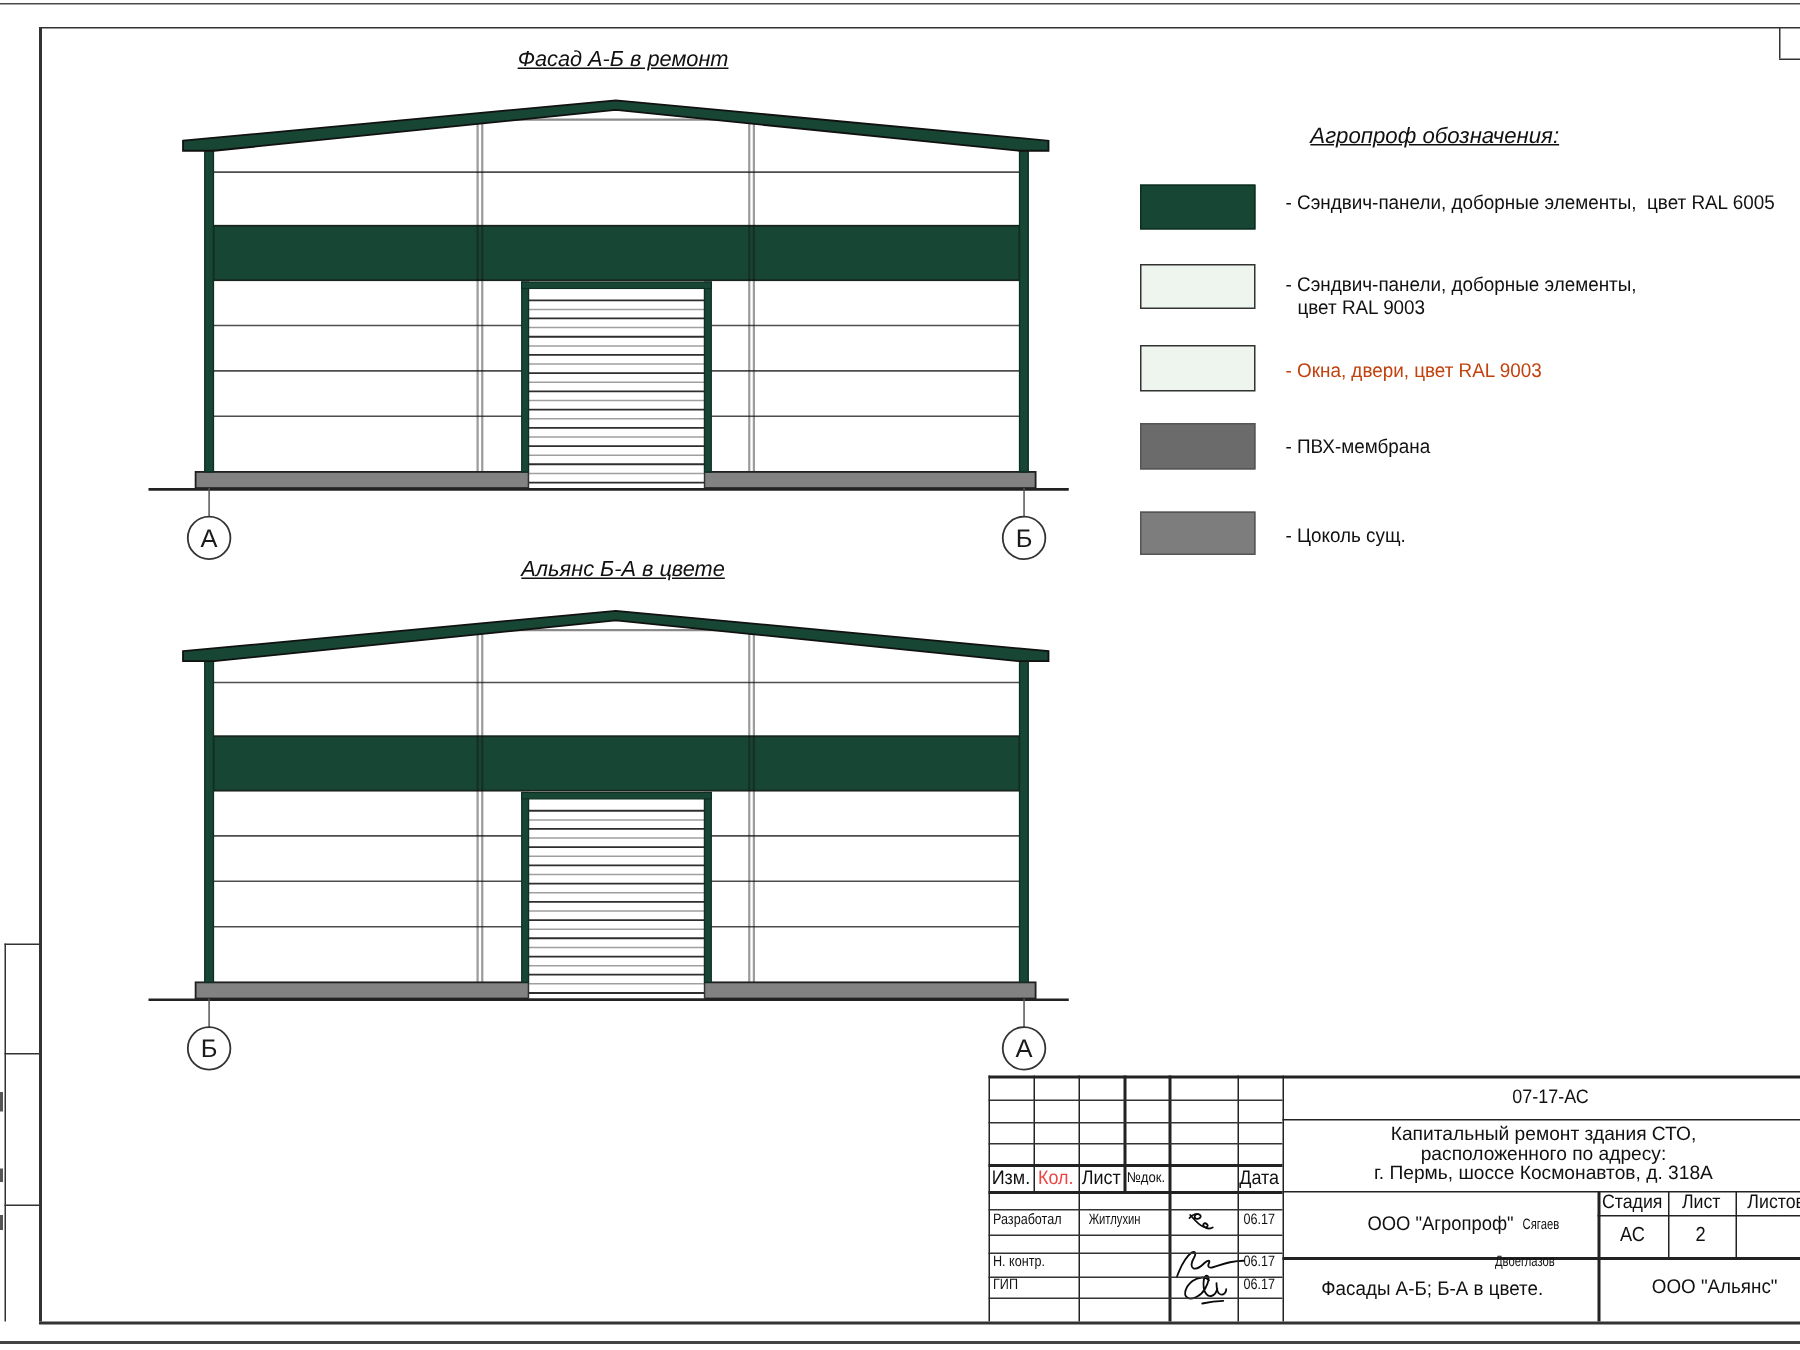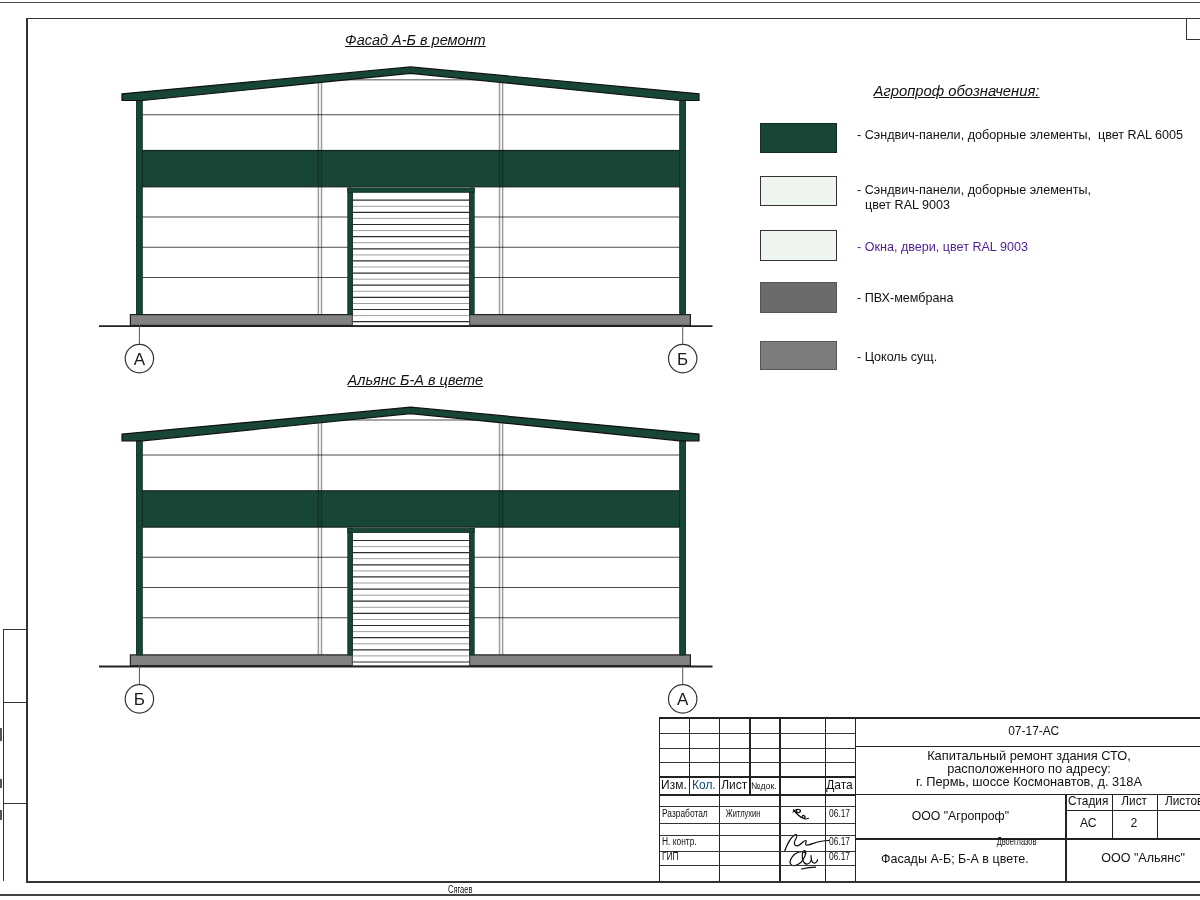--- a/index.html
+++ b/index.html
@@ -82,21 +82,21 @@
 <div style="position:absolute;top:373.2px;font-size:14.5px;line-height:14.5px;color:#111;white-space:nowrap;font-style:italic;left:115.39999999999998px;width:600px;text-align:center;"><u>Альянс Б-А в цвете</u></div>
 <div style="position:absolute;top:83.7px;font-size:14.8px;line-height:14.8px;color:#111;white-space:nowrap;font-style:italic;left:656.5px;width:600px;text-align:center;"><u>Агропроф обозначения:</u></div>
 <div style="position:absolute;left:759.9px;top:123.1px;width:77px;height:30.4px;background:#174635;border:1px solid #0e2e22"></div>
 <div style="position:absolute;left:759.9px;top:175.9px;width:77px;height:29.8px;background:#eef5ee;border:1px solid #333"></div>
 <div style="position:absolute;left:759.9px;top:229.6px;width:77px;height:31.1px;background:#eef5ee;border:1px solid #333"></div>
 <div style="position:absolute;left:759.9px;top:281.8px;width:77px;height:30.8px;background:#6b6b6b;border:1px solid #555"></div>
 <div style="position:absolute;left:759.9px;top:340.9px;width:77px;height:29.5px;background:#7d7d7d;border:1px solid #555"></div>
 <div style="position:absolute;top:127.9px;font-size:13.2px;line-height:13.2px;color:#111;white-space:nowrap;left:856.9px;"><span style="display:inline-block;transform:scaleX(0.954);transform-origin:left center;">- Сэндвич-панели, доборные элементы,&nbsp; цвет RAL 6005</span></div>
 <div style="position:absolute;top:182.7px;font-size:13.2px;line-height:13.2px;color:#111;white-space:nowrap;left:856.9px;"><span style="display:inline-block;transform:scaleX(0.954);transform-origin:left center;">- Сэндвич-панели, доборные элементы,</span></div>
 <div style="position:absolute;top:198.1px;font-size:13.2px;line-height:13.2px;color:#111;white-space:nowrap;left:864.6px;"><span style="display:inline-block;transform:scaleX(0.954);transform-origin:left center;">цвет RAL 9003</span></div>
-<div style="position:absolute;top:240.2px;font-size:13.2px;line-height:13.2px;color:#4c1d95;white-space:nowrap;left:856.9px;"><span style="display:inline-block;transform:scaleX(0.954);transform-origin:left center;">- Окна, двери, цвет RAL 9003</span></div>
+<div style="position:absolute;top:240.2px;font-size:13.2px;line-height:13.2px;color:#c2410c;white-space:nowrap;left:856.9px;"><span style="display:inline-block;transform:scaleX(0.954);transform-origin:left center;">- Окна, двери, цвет RAL 9003</span></div>
 <div style="position:absolute;top:290.7px;font-size:13.2px;line-height:13.2px;color:#111;white-space:nowrap;left:856.9px;"><span style="display:inline-block;transform:scaleX(0.954);transform-origin:left center;">- ПВХ-мембрана</span></div>
 <div style="position:absolute;top:350.1px;font-size:13.2px;line-height:13.2px;color:#111;white-space:nowrap;left:856.9px;"><span style="display:inline-block;transform:scaleX(0.954);transform-origin:left center;">- Цоколь сущ.</span></div>
 <div style="position:absolute;left:658.5px;top:716.9px;width:541.5px;height:1.8px;background:#222"></div>
 <div style="position:absolute;left:658.5px;top:716.9px;width:1.4px;height:164.30000000000007px;background:#222"></div>
 <div style="position:absolute;left:718.9px;top:716.9px;width:1.4px;height:164.30000000000007px;background:#222"></div>
 <div style="position:absolute;left:779.4px;top:716.9px;width:1.4px;height:164.30000000000007px;background:#222"></div>
 <div style="position:absolute;left:824.7px;top:716.9px;width:1.4px;height:164.30000000000007px;background:#222"></div>
 <div style="position:absolute;left:688.7px;top:716.9px;width:1.4px;height:77.39999999999998px;background:#222"></div>
 <div style="position:absolute;left:749.2px;top:716.9px;width:1.4px;height:77.39999999999998px;background:#222"></div>
 <div style="position:absolute;left:854.9px;top:716.9px;width:1.6px;height:164.30000000000007px;background:#222"></div>
@@ -111,32 +111,32 @@
 <div style="position:absolute;left:658.5px;top:776.4px;width:196.39999999999998px;height:1.4px;background:#222"></div>
 <div style="position:absolute;left:658.5px;top:794.3px;width:196.39999999999998px;height:1.4px;background:#222"></div>
 <div style="position:absolute;left:854.9px;top:745.9px;width:345.1px;height:1.6px;background:#222"></div>
 <div style="position:absolute;left:854.9px;top:793.9px;width:345.1px;height:1.6px;background:#222"></div>
 <div style="position:absolute;left:1065.0px;top:809.5px;width:135px;height:1.4px;background:#222"></div>
 <div style="position:absolute;left:854.9px;top:838.0px;width:345.1px;height:1.6px;background:#222"></div>
 <div style="position:absolute;left:1065.0px;top:793.9px;width:1.6px;height:87.30000000000007px;background:#222"></div>
 <div style="position:absolute;left:1111.5px;top:793.9px;width:1.6px;height:44.10000000000002px;background:#222"></div>
 <div style="position:absolute;left:1156.5px;top:793.9px;width:1.6px;height:44.10000000000002px;background:#222"></div>
 <div style="position:absolute;top:778.1px;font-size:13px;line-height:13px;color:#111;white-space:nowrap;left:373.6px;width:600px;text-align:center;"><span style="display:inline-block;transform:scaleX(0.92);transform-origin:center center;">Изм.</span></div>
-<div style="position:absolute;top:778.1px;font-size:13px;line-height:13px;color:#0c4a6e;white-space:nowrap;left:403.79999999999995px;width:600px;text-align:center;"><span style="display:inline-block;transform:scaleX(0.92);transform-origin:center center;">Кол.</span></div>
+<div style="position:absolute;top:778.1px;font-size:13px;line-height:13px;color:#ef4444;white-space:nowrap;left:403.79999999999995px;width:600px;text-align:center;"><span style="display:inline-block;transform:scaleX(0.92);transform-origin:center center;">Кол.</span></div>
 <div style="position:absolute;top:778.1px;font-size:13px;line-height:13px;color:#111;white-space:nowrap;left:434.1px;width:600px;text-align:center;"><span style="display:inline-block;transform:scaleX(0.92);transform-origin:center center;">Лист</span></div>
 <div style="position:absolute;top:781.2px;font-size:9.5px;line-height:9.5px;color:#111;white-space:nowrap;left:464.29999999999995px;width:600px;text-align:center;"><span style="display:inline-block;transform:scaleX(0.92);transform-origin:center center;">№док.</span></div>
 <div style="position:absolute;top:778.1px;font-size:13px;line-height:13px;color:#111;white-space:nowrap;left:539.8px;width:600px;text-align:center;"><span style="display:inline-block;transform:scaleX(0.92);transform-origin:center center;">Дата</span></div>
 <div style="position:absolute;top:808.6px;font-size:10px;line-height:10px;color:#111;white-space:nowrap;left:661.5px;"><span style="display:inline-block;transform:scaleX(0.84);transform-origin:left center;">Разработал</span></div>
 <div style="position:absolute;top:808.6px;font-size:10px;line-height:10px;color:#111;white-space:nowrap;left:443.5px;width:600px;text-align:center;"><span style="display:inline-block;transform:scaleX(0.75);transform-origin:center center;">Житлухин</span></div>
 <div style="position:absolute;top:808.6px;font-size:10px;line-height:10px;color:#111;white-space:nowrap;left:539.8px;width:600px;text-align:center;"><span style="display:inline-block;transform:scaleX(0.84);transform-origin:center center;">06.17</span></div>
 <div style="position:absolute;top:837.2px;font-size:10px;line-height:10px;color:#111;white-space:nowrap;left:661.5px;"><span style="display:inline-block;transform:scaleX(0.84);transform-origin:left center;">Н. контр.</span></div>
 <div style="position:absolute;top:837.2px;font-size:10px;line-height:10px;color:#111;white-space:nowrap;left:443.5px;width:600px;text-align:right;"><span style="display:inline-block;transform:scaleX(0.75);transform-origin:center center;">Двоеглазов</span></div>
 <div style="position:absolute;top:837.2px;font-size:10px;line-height:10px;color:#111;white-space:nowrap;left:539.8px;width:600px;text-align:center;"><span style="display:inline-block;transform:scaleX(0.84);transform-origin:center center;">06.17</span></div>
 <div style="position:absolute;top:852.3px;font-size:10px;line-height:10px;color:#111;white-space:nowrap;left:661.5px;"><span style="display:inline-block;transform:scaleX(0.84);transform-origin:left center;">ГИП</span></div>
-<div style="position:absolute;top:885px;font-size:10px;line-height:10px;color:#111;white-space:nowrap;left:443.5px;width:600px;text-align:left;"><span style="display:inline-block;transform:scaleX(0.75);transform-origin:center center;">Сягаев</span></div>
+<div style="position:absolute;top:812px;font-size:10px;line-height:10px;color:#111;white-space:nowrap;left:443.5px;width:600px;text-align:right;"><span style="display:inline-block;transform:scaleX(0.75);transform-origin:center center;">Сягаев</span></div>
 <div style="position:absolute;top:852.3px;font-size:10px;line-height:10px;color:#111;white-space:nowrap;left:539.8px;width:600px;text-align:center;"><span style="display:inline-block;transform:scaleX(0.84);transform-origin:center center;">06.17</span></div>
 <div style="position:absolute;top:724.1px;font-size:13px;line-height:13px;color:#111;white-space:nowrap;left:733.5px;width:600px;text-align:center;"><span style="display:inline-block;transform:scaleX(0.92);transform-origin:center center;">07-17-АС</span></div>
 <div style="position:absolute;top:750.1px;font-size:12.8px;line-height:12.8px;color:#111;white-space:nowrap;left:729.0px;width:600px;text-align:center;">Капитальный ремонт здания СТО,</div>
 <div style="position:absolute;top:763.0px;font-size:12.8px;line-height:12.8px;color:#111;white-space:nowrap;left:729.0px;width:600px;text-align:center;">расположенного по адресу:</div>
 <div style="position:absolute;top:775.7px;font-size:12.8px;line-height:12.8px;color:#111;white-space:nowrap;left:729.0px;width:600px;text-align:center;">г. Пермь, шоссе Космонавтов, д. 318А</div>
 <div style="position:absolute;top:808.5px;font-size:13.2px;line-height:13.2px;color:#111;white-space:nowrap;left:659.9px;width:600px;text-align:center;"><span style="display:inline-block;transform:scaleX(0.93);transform-origin:center center;">ООО "Агропроф"</span></div>
 <div style="position:absolute;top:794.4px;font-size:13px;line-height:13px;color:#111;white-space:nowrap;left:788.2px;width:600px;text-align:center;"><span style="display:inline-block;transform:scaleX(0.91);transform-origin:center center;">Стадия</span></div>
 <div style="position:absolute;top:794.4px;font-size:13px;line-height:13px;color:#111;white-space:nowrap;left:834.0px;width:600px;text-align:center;"><span style="display:inline-block;transform:scaleX(0.91);transform-origin:center center;">Лист</span></div>
 <div style="position:absolute;top:794.4px;font-size:13px;line-height:13px;color:#111;white-space:nowrap;left:884.0px;width:600px;text-align:center;"><span style="display:inline-block;transform:scaleX(0.91);transform-origin:center center;">Листов</span></div>
 <div style="position:absolute;top:816.2px;font-size:13.5px;line-height:13.5px;color:#111;white-space:nowrap;left:788.2px;width:600px;text-align:center;"><span style="display:inline-block;transform:scaleX(0.9);transform-origin:center center;">АС</span></div>

